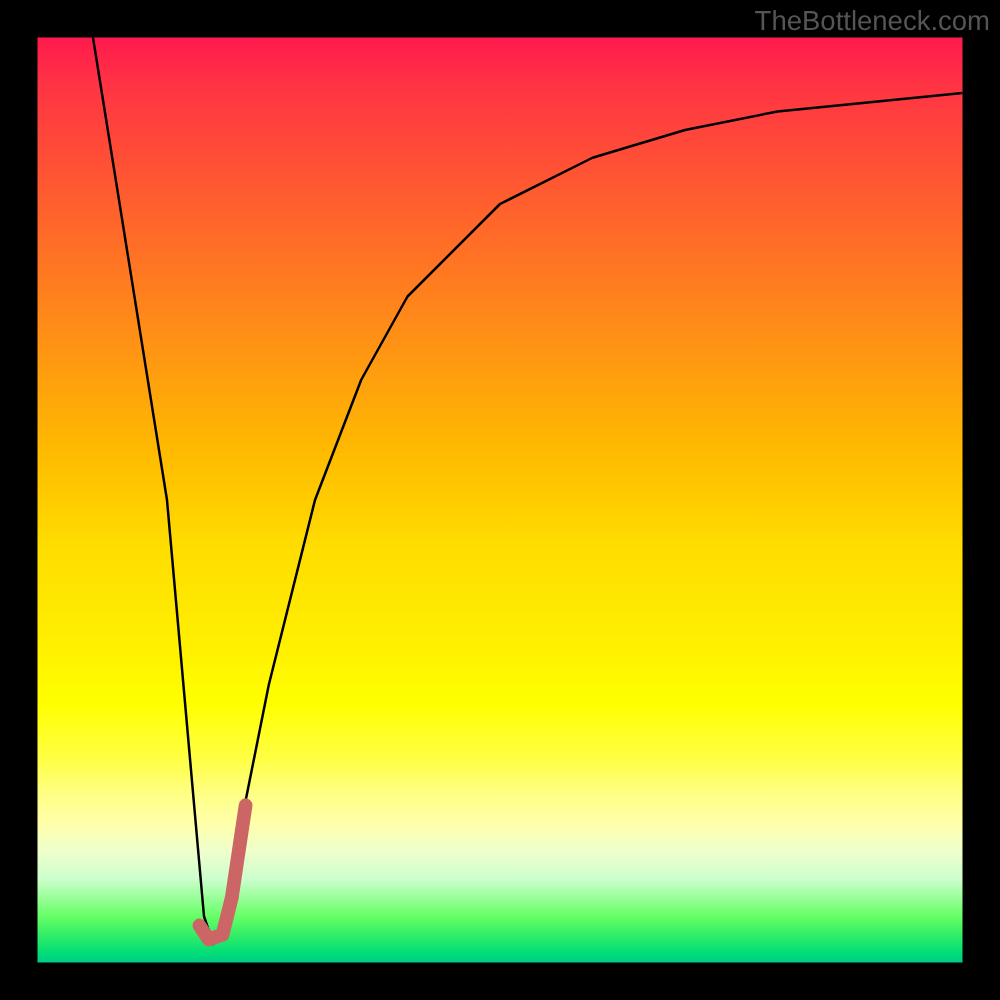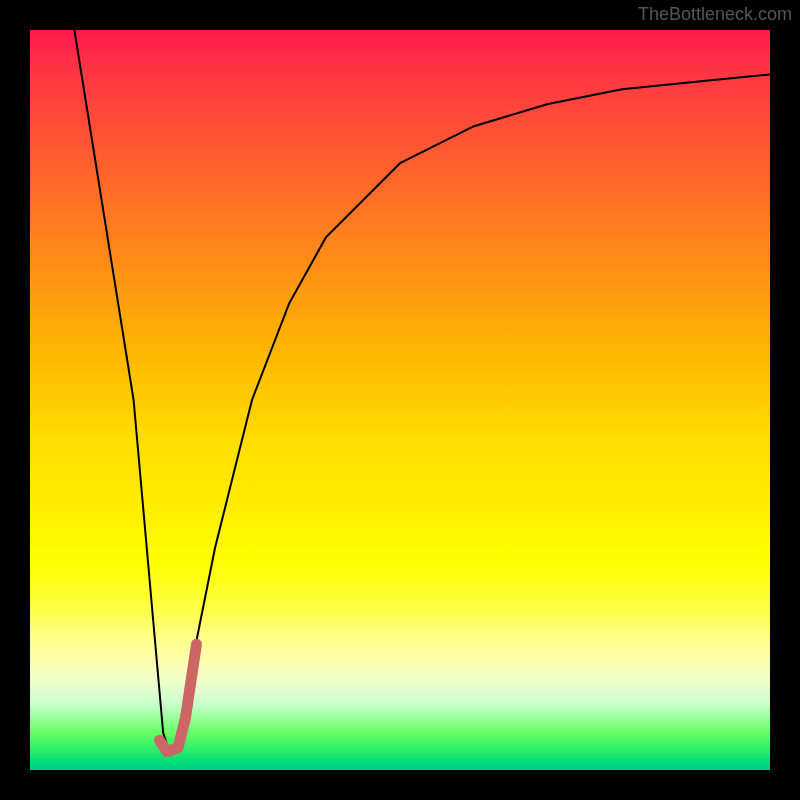--- a/index.html
+++ b/index.html
@@ -12,21 +12,21 @@
       height: 800px;
       background: #000;
       position: relative;
       overflow: hidden;
     }
     .watermark {
       position: absolute;
       top: 4px;
       right: 8px;
       font-family: Arial, sans-serif;
-      font-size: 18px;
+      font-size: 22px;
       color: #555;
       z-index: 10;
     }
     .chart-area {
       position: absolute;
       top: 30px;
       left: 30px;
       width: 740px;
       height: 740px;
       background: linear-gradient(to bottom,

